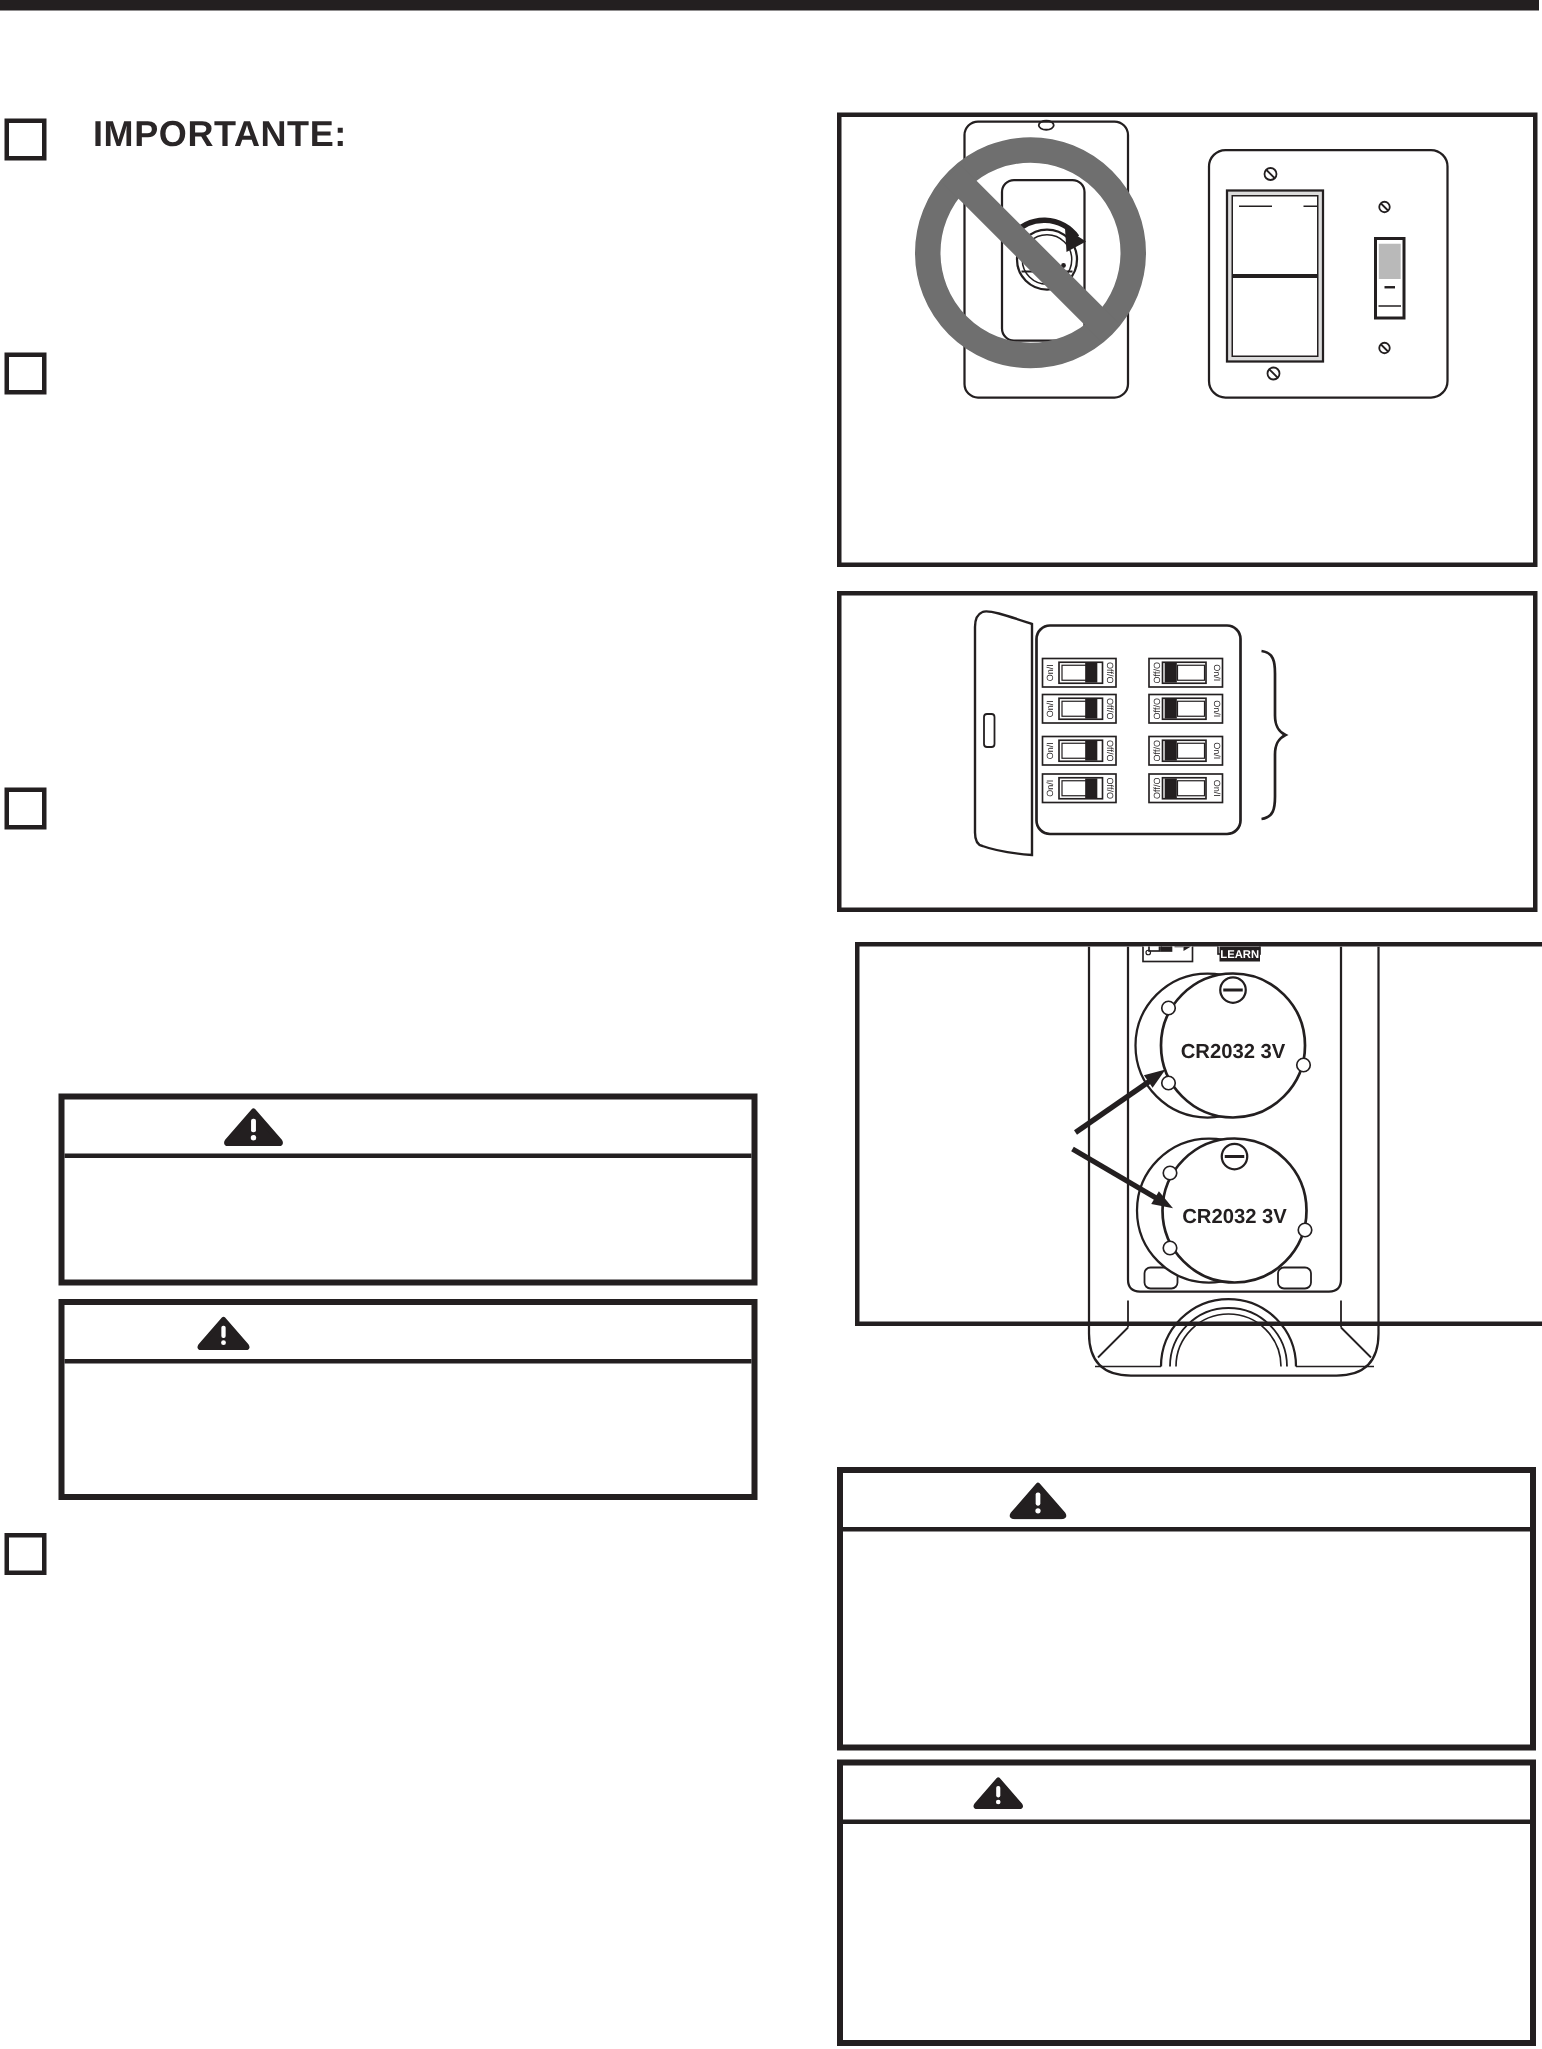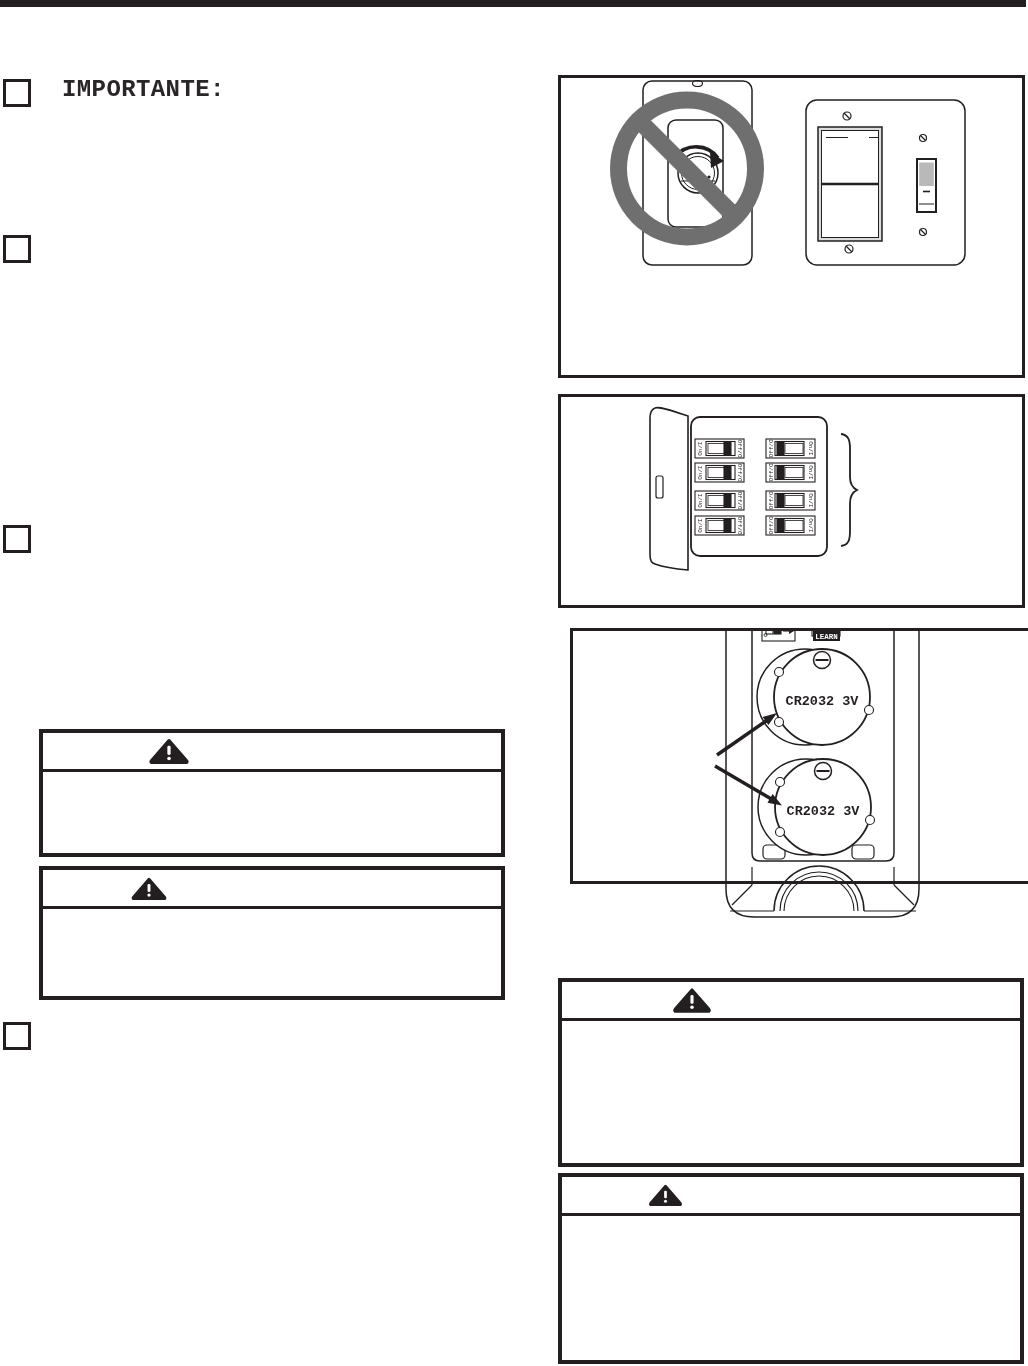--- a/index.html
+++ b/index.html
@@ -1,19 +1,19 @@
 <!DOCTYPE html>
 <html><head>
 <meta charset="utf-8">
 <style>
   html,body{margin:0;padding:0;background:#e8e8e8;}
   .page{
     position:relative;width:1028px;height:1366px;margin:0 auto;
     background:#ffffff;overflow:hidden;
-    font-family:Liberation Mono, monospace;color:#231f20;
+    font-family:Liberation Sans, sans-serif;color:#231f20;
   }
   .topbar{position:absolute;left:0;top:0;width:1026px;height:7px;background:#231f20;}
   .checkbox{
     position:absolute;width:28px;height:28px;box-sizing:border-box;
     border:3px solid #231f20;background:#fff;
   }
   .heading{
     position:absolute;left:62px;top:76px;
     font-size:24px;font-weight:bold;letter-spacing:0.4px;color:#2a2627;
   }

